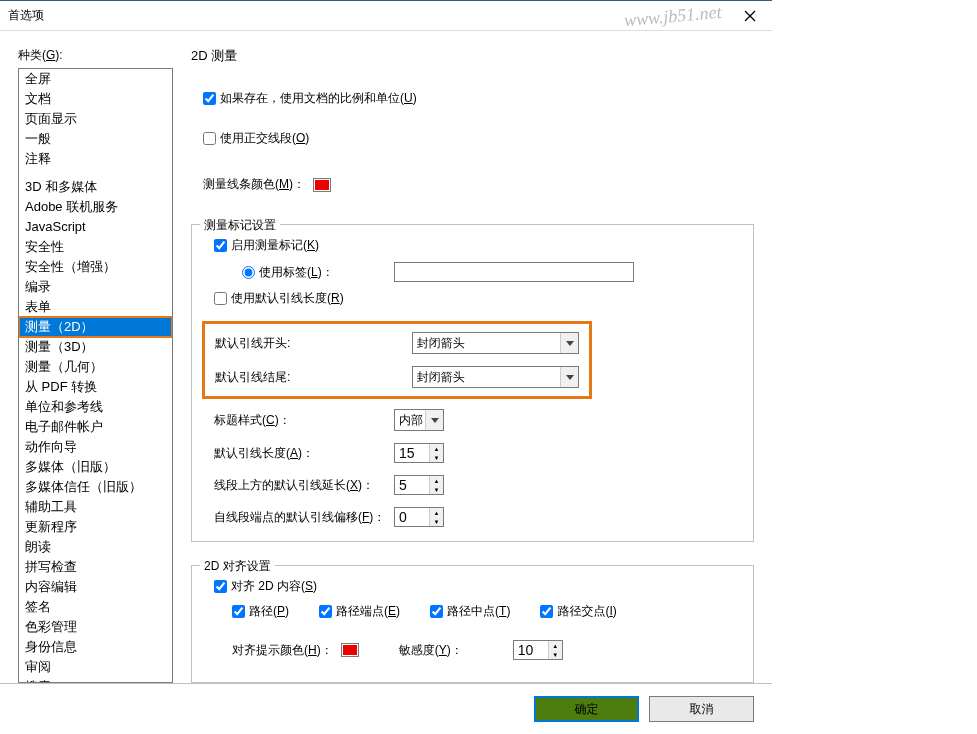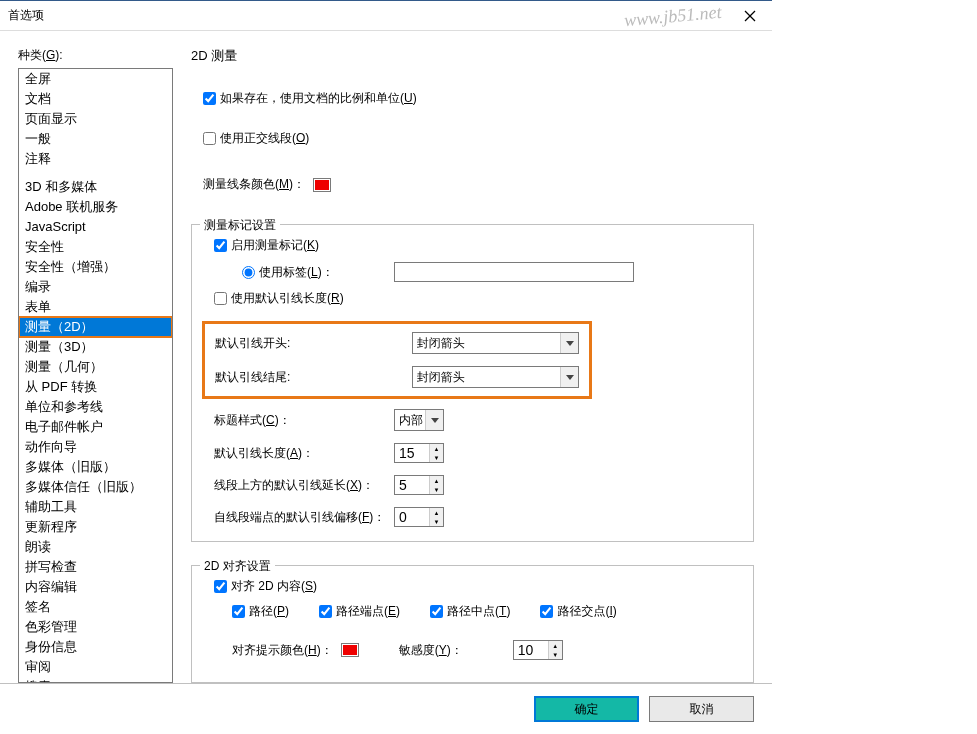--- a/index.html
+++ b/index.html
@@ -44,21 +44,21 @@
 .dropdown.w1 { width: 170px; }
 .dropdown.w2 { width: 50px; }
 .dropdown-arrow { position: absolute; right: 0; top: 0; width: 18px; height: 100%; border-left: 1px solid #ccc; background: #f0f0f0; display: flex; align-items: center; justify-content: center; }
 .dropdown-arrow svg { width: 8px; height: 5px; }
 .spinner { display: flex; border: 1px solid #7a7a7a; height: 20px; width: 50px; }
 .spinner input { border: none; width: 34px; padding: 0 4px; font-size: 14px; outline: none; }
 .spinner-btns { width: 14px; border-left: 1px solid #ccc; display: flex; flex-direction: column; background: #f0f0f0; }
 .spinner-btns div { flex: 1; display: flex; align-items: center; justify-content: center; font-size: 6px; cursor: pointer; }
 .footer { border-top: 1px solid #c0c0c0; padding: 12px 18px; display: flex; justify-content: flex-end; gap: 10px; }
 .btn { width: 105px; height: 26px; border: 1px solid #7a7a7a; background: #e9e9e9; font-size: 12px; cursor: pointer; }
-.btn.primary { border: 2px solid #0078d7; background: #14b8a6; }
+.btn.primary { border: 2px solid #0078d7; background: #4d7c0f; }
 .inline-checks { display: flex; gap: 30px; margin-left: 30px; margin-bottom: 12px; }
 </style>
 </head>
 <body>
 
 <div class="window">
   <div class="titlebar">
     <span>首选项</span>
     <div class="watermark">www.jb51.net</div>
     <div class="close-btn">

